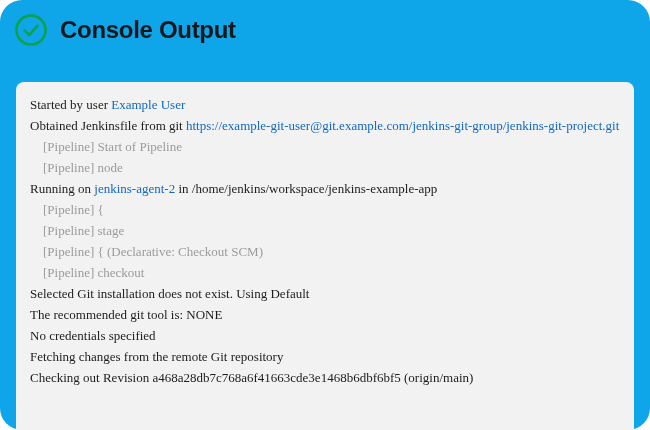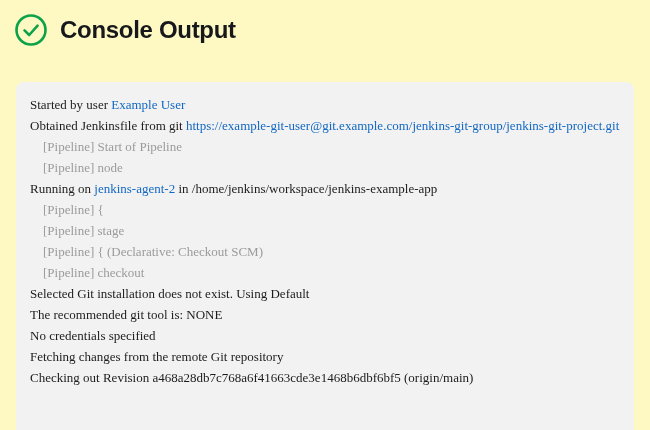--- a/index.html
+++ b/index.html
@@ -13,21 +13,22 @@
     height: 430px;
     overflow: hidden;
     font-family: "Liberation Sans", sans-serif;
     -webkit-font-smoothing: antialiased;
   }
 
   #page {
     position: relative;
     width: 650px;
     height: 430px;
-    background: #fef9c3;
+    background: #0ea5e9;
+    border-radius: 22px;
   }
 
   
   .header {
     display: flex;
     align-items: center;
     gap: 12px;
     padding: 14px 0 0 14px;
     height: 46px;
     box-sizing: border-box;

